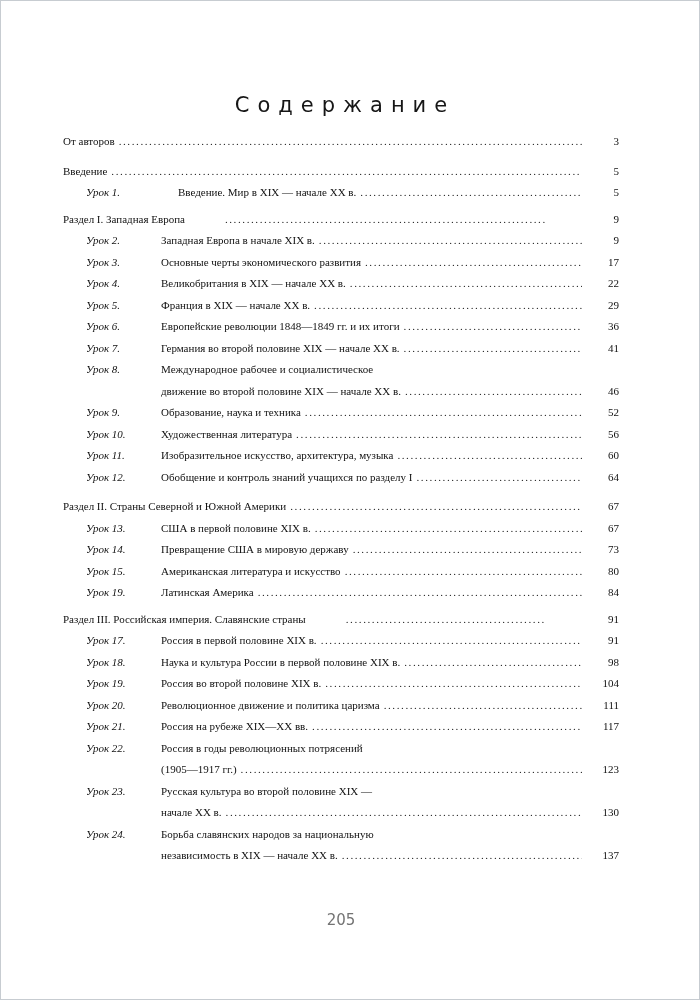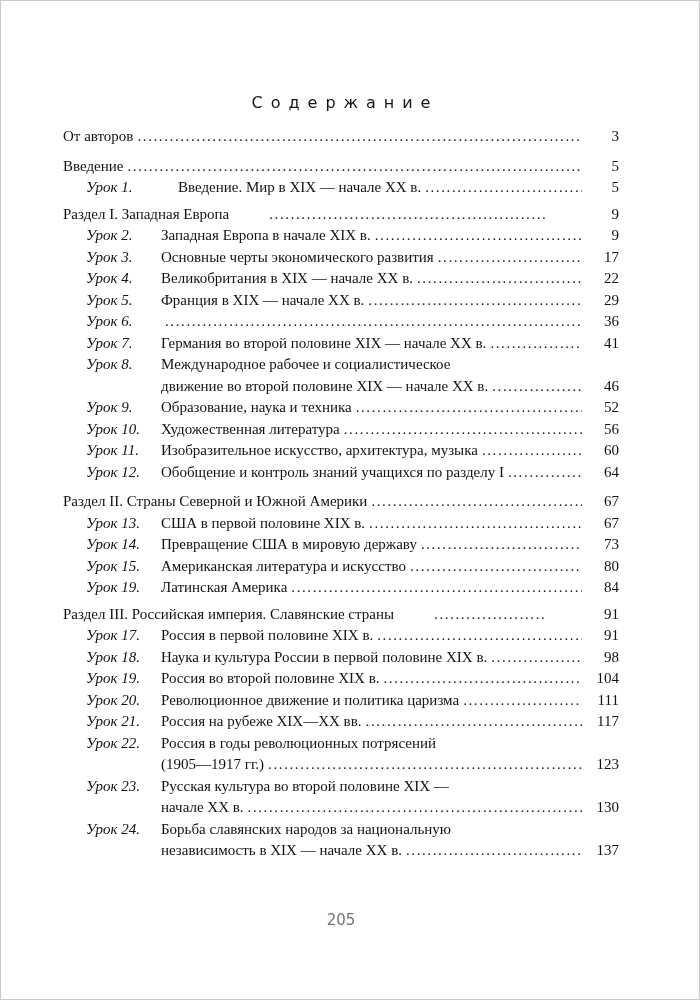--- a/index.html
+++ b/index.html
@@ -12,30 +12,30 @@
     background: #ffffff;
     padding: 92px 80px 0 62px;
     font-family: "Liberation Serif", serif;
     color: #121212;
     overflow: hidden;
   }
   .toc-title {
     margin: 0 0 14px 0;
     text-align: center;
     font-family: "DejaVu Sans", sans-serif;
-    font-size: 16px;
+    font-size: 21px;
     font-weight: 500;
     letter-spacing: 8px;
     margin-right: -8px;
     color: #161616;
   }
   .row {
     display: flex;
     align-items: flex-end;
-    font-size: 15px;
+    font-size: 11px;
     line-height: 21.5px;
     white-space: nowrap;
   }
   .lesson { padding-left: 23px; }
   .label { flex: none; width: 75px; font-style: italic; }
   .label.wide { width: 92px; }
   .text { flex: none; }
   .section .text, .section .label-none { font-weight: normal; }
   .dots {
     flex: 1 1 auto;
@@ -117,20 +117,21 @@
 
   <div class="row lesson">
     <span class="label">Урок 5.</span>
     <span class="text">Франция в XIX — начале XX в.</span>
     <span class="dots"></span>
     <span class="pg">29</span>
   </div>
 
   <div class="row lesson">
     <span class="label">Урок 6.</span>
+    <span class="text">Европейские революции 1848—1849 гг. и их итоги</span>
     <span class="dots"></span>
     <span class="pg">36</span>
   </div>
 
   <div class="row lesson">
     <span class="label">Урок 7.</span>
     <span class="text">Германия во второй половине XIX — начале XX в.</span>
     <span class="dots"></span>
     <span class="pg">41</span>
   </div>

